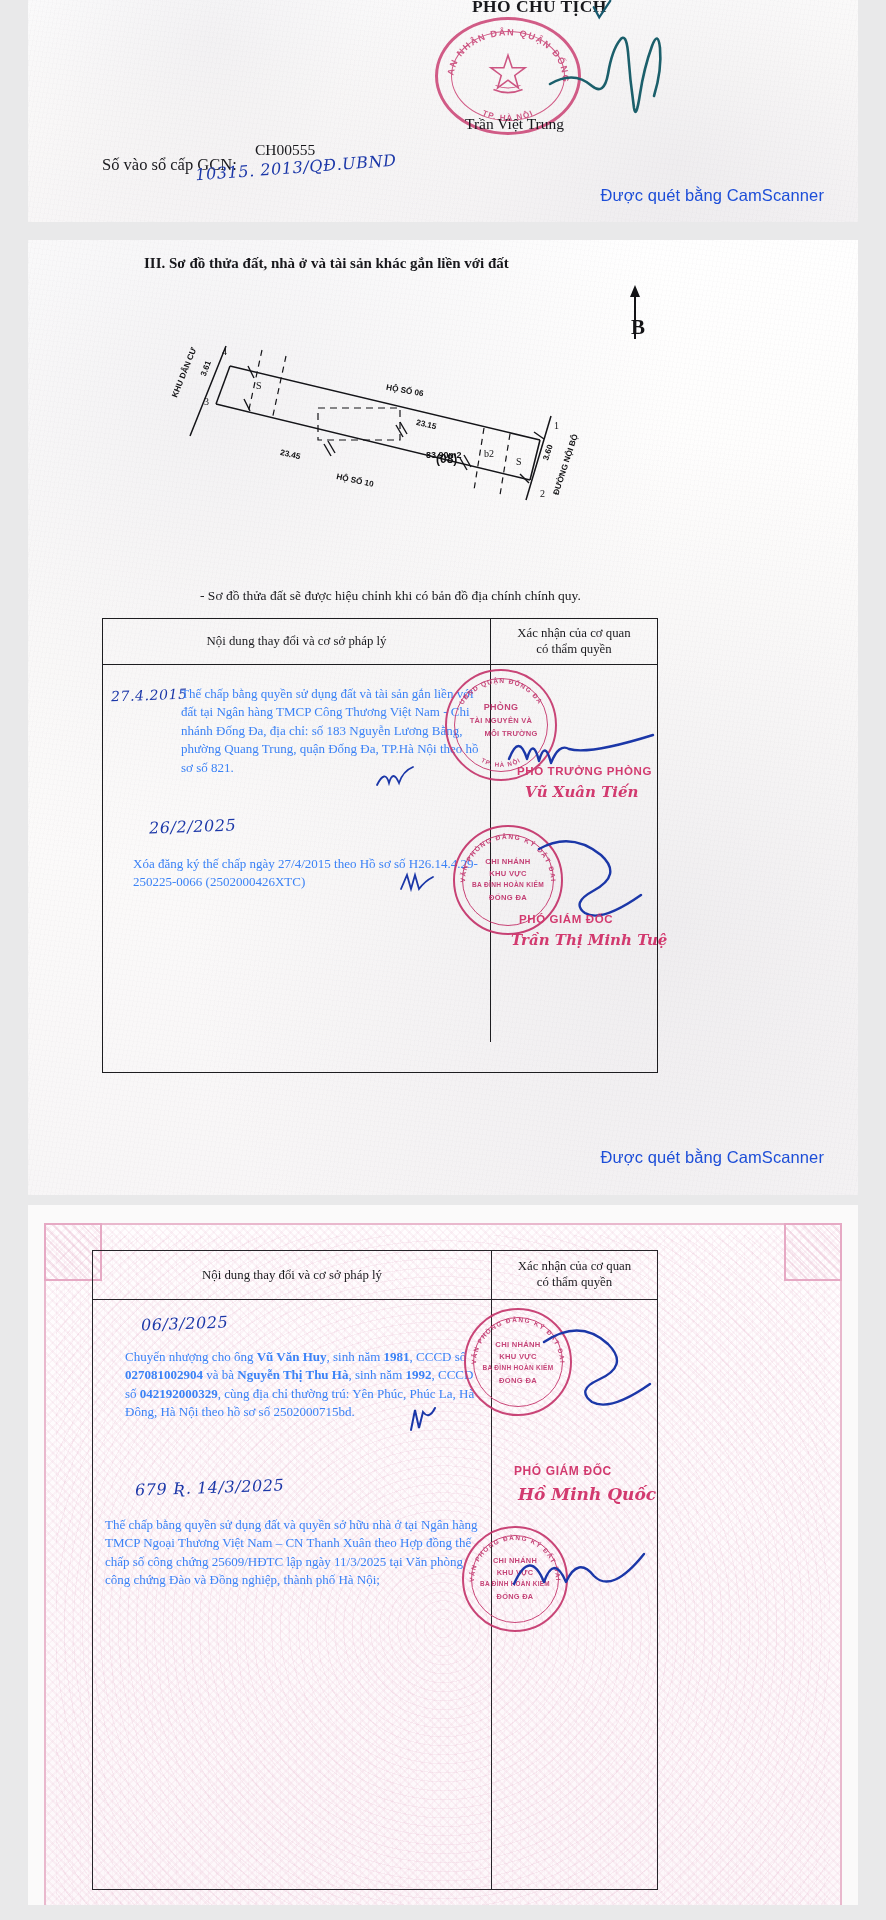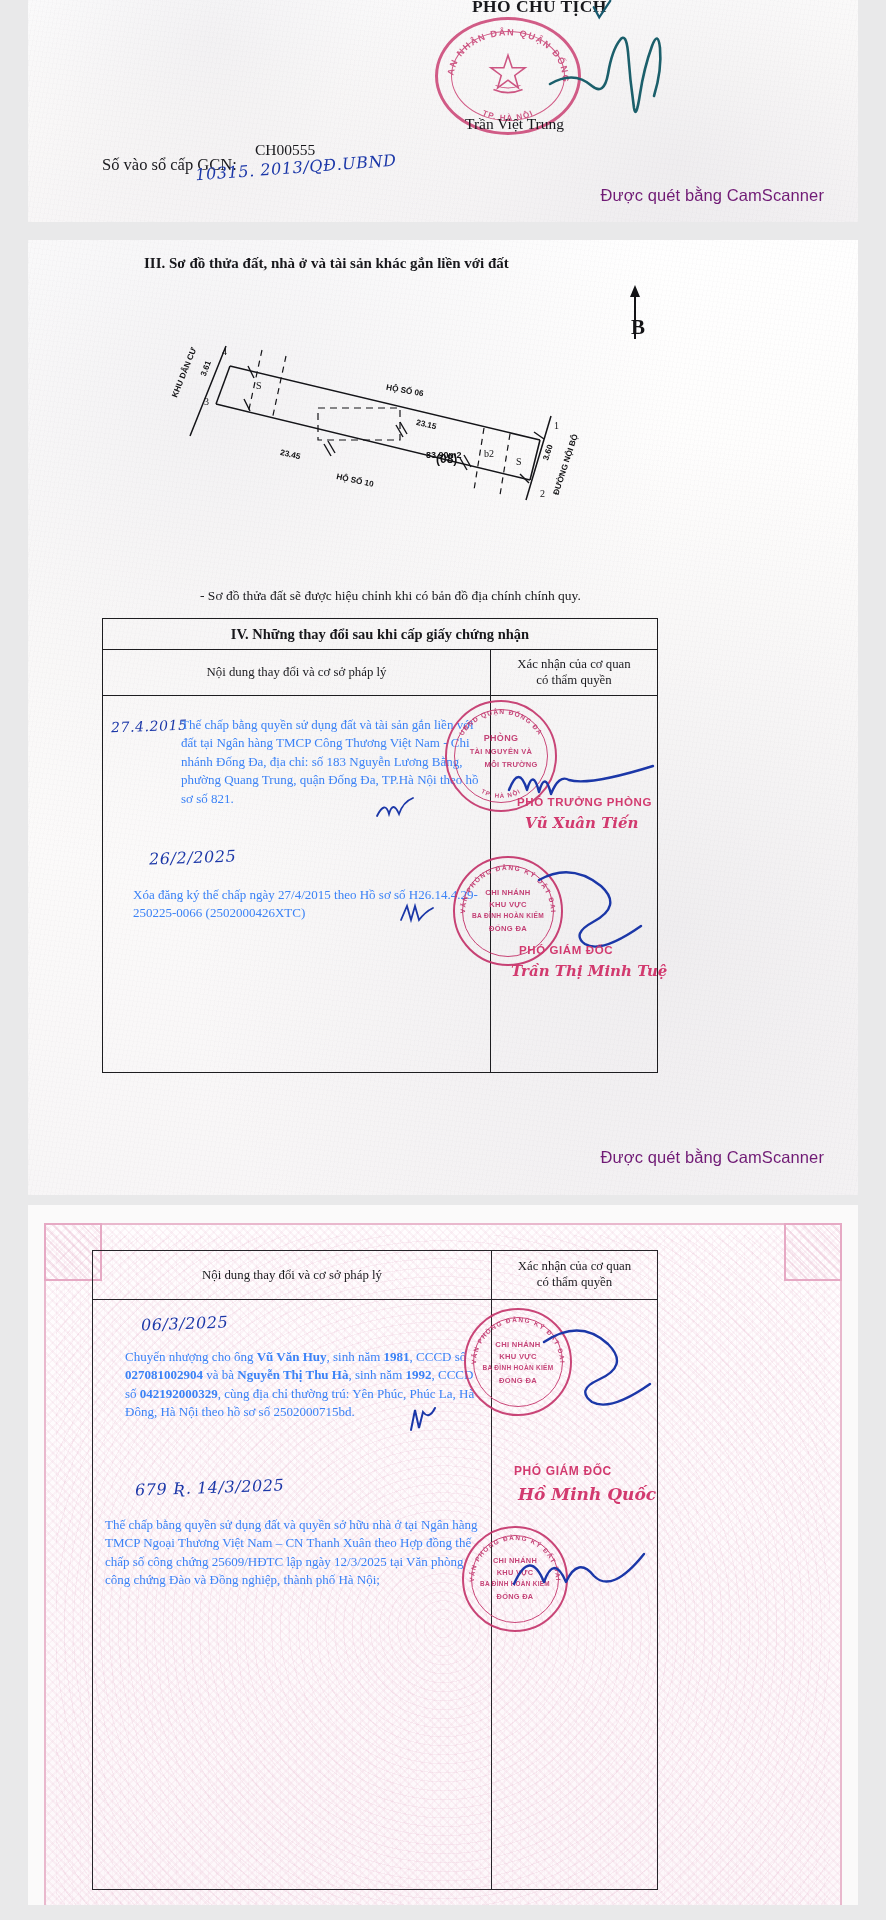--- a/index.html
+++ b/index.html
@@ -80,21 +80,21 @@
   }
   .gcn-hand{
     position:absolute;left:167px;top:158px;
     font-size:16px;
     transform:rotate(-4.2deg);
     white-space:nowrap;
   }
   .cs-watermark{
     position:absolute;right:34px;
     font-family:"Liberation Sans", sans-serif;
-    font-size:16.5px;color:#701a75;letter-spacing:.1px;white-space:nowrap;
+    font-size:16.5px;color:#1d4ed8;letter-spacing:.1px;white-space:nowrap;
   }
 
   
   #page2{height:955px;margin:0 28px;}
   .sec3-title{
     position:absolute;left:116px;top:15px;
     font-weight:bold;font-size:15px;color:#18181c;white-space:nowrap;
   }
   .compass{position:absolute;left:592px;top:45px;width:36px;height:80px;}
   .compass .arrow{position:absolute;left:8px;top:0;width:14px;height:54px;color:#131316;}
@@ -332,21 +332,20 @@
 
       
       <div class="plt-lbl big serif" style="left:88px;top:52px;">S</div>
       <div class="plt-lbl big serif" style="left:316px;top:120px;">b2</div>
       <div class="plt-lbl big serif" style="left:348px;top:128px;">S</div>
     </div>
 
     <div class="note-line">- Sơ đồ thửa đất sẽ được hiệu chỉnh khi có bản đồ địa chính chính quy.</div>
 
     <div class="tbl">
-      <div class="hdr">IV. Những thay đổi sau khi cấp giấy chứng nhận</div>
       <div class="sub">
         <div class="c1">Nội dung thay đổi và cơ sở pháp lý</div>
         <div class="c2">
           <span>
             <span>Xác nhận của cơ quan</span><br>
             <span>có thẩm quyền</span>
           </span>
         </div>
       </div>
 
@@ -449,21 +448,21 @@
       <div class="body">
         <div class="bl">
 
           <div class="entry-date hand-blue" style="left:48px;top:14px;font-size:16px;">06/3/2025</div>
           <div class="entry-txt" style="left:32px;top:48px;width:356px;">Chuyển nhượng cho ông <b>Vũ Văn Huy</b>, sinh năm <b>1981</b>, CCCD số <b>027081002904</b> và bà <b>Nguyễn Thị Thu Hà</b>, sinh năm <b>1992</b>, CCCD số <b>042192000329</b>, cùng địa chỉ thường trú: Yên Phúc, Phúc La, Hà Đông, Hà Nội theo hồ sơ số 2502000715bd.</div>
           <svg class="handsig" style="left:312px;top:106px;width:34px;height:26px;" viewBox="0 0 34 26">
             <path d="M6 24 L10 4 L14 22 L18 6 Q24 14 30 2" fill="none" stroke="#1b37a8" stroke-width="2" stroke-linecap="round"></path>
           </svg>
 
           <div class="entry-date hand-blue" style="left:42px;top:178px;font-size:16px;">679 Ʀ.   14/3/2025</div>
-          <div class="entry-txt" style="left:12px;top:216px;width:380px;">Thế chấp bằng quyền sử dụng đất và quyền sở hữu nhà ở tại Ngân hàng TMCP Ngoại Thương Việt Nam – CN Thanh Xuân theo Hợp đồng thế chấp số công chứng 25609/HĐTC lập ngày 12/3/2025 tại Văn phòng công chứng Đào và Đồng nghiệp, thành phố Hà Nội;</div>
+          <div class="entry-txt" style="left:12px;top:216px;width:380px;">Thế chấp bằng quyền sử dụng đất và quyền sở hữu nhà ở tại Ngân hàng TMCP Ngoại Thương Việt Nam – CN Thanh Xuân theo Hợp đồng thế chấp số công chứng 25609/HĐTC lập ngày 11/3/2025 tại Văn phòng công chứng Đào và Đồng nghiệp, thành phố Hà Nội;</div>
         </div>
 
         <div class="br">
 
           <div class="rseal" style="left:-28px;top:8px;width:108px;height:108px;opacity:.9;">
             <div class="ring"></div>
             <div class="ring2"></div>
             <div class="rseal-txt" style="top:32px;font-size:7.6px;">CHI NHÁNH</div>
             <div class="rseal-txt" style="top:44px;font-size:7.6px;">KHU VỰC</div>
             <div class="rseal-txt" style="top:56px;font-size:6.5px;">BA ĐÌNH HOÀN KIẾM</div>

